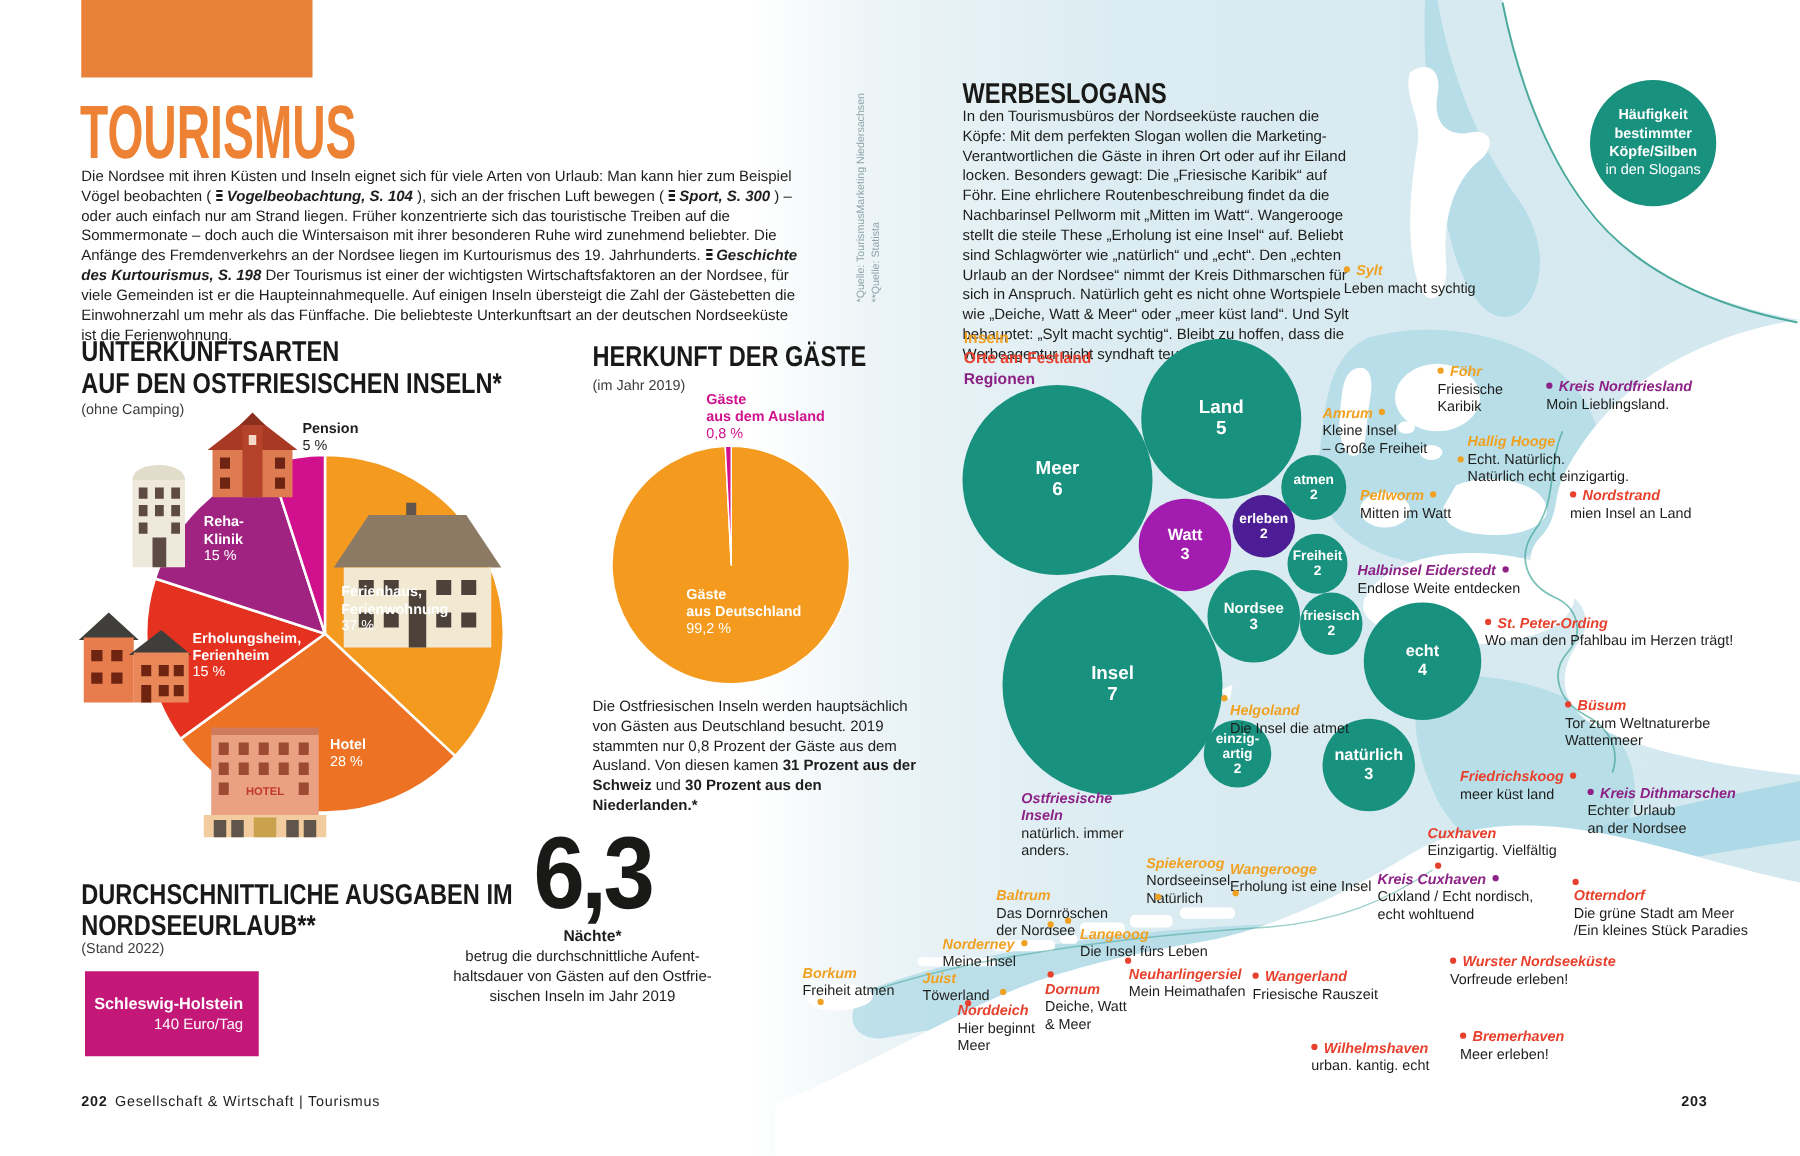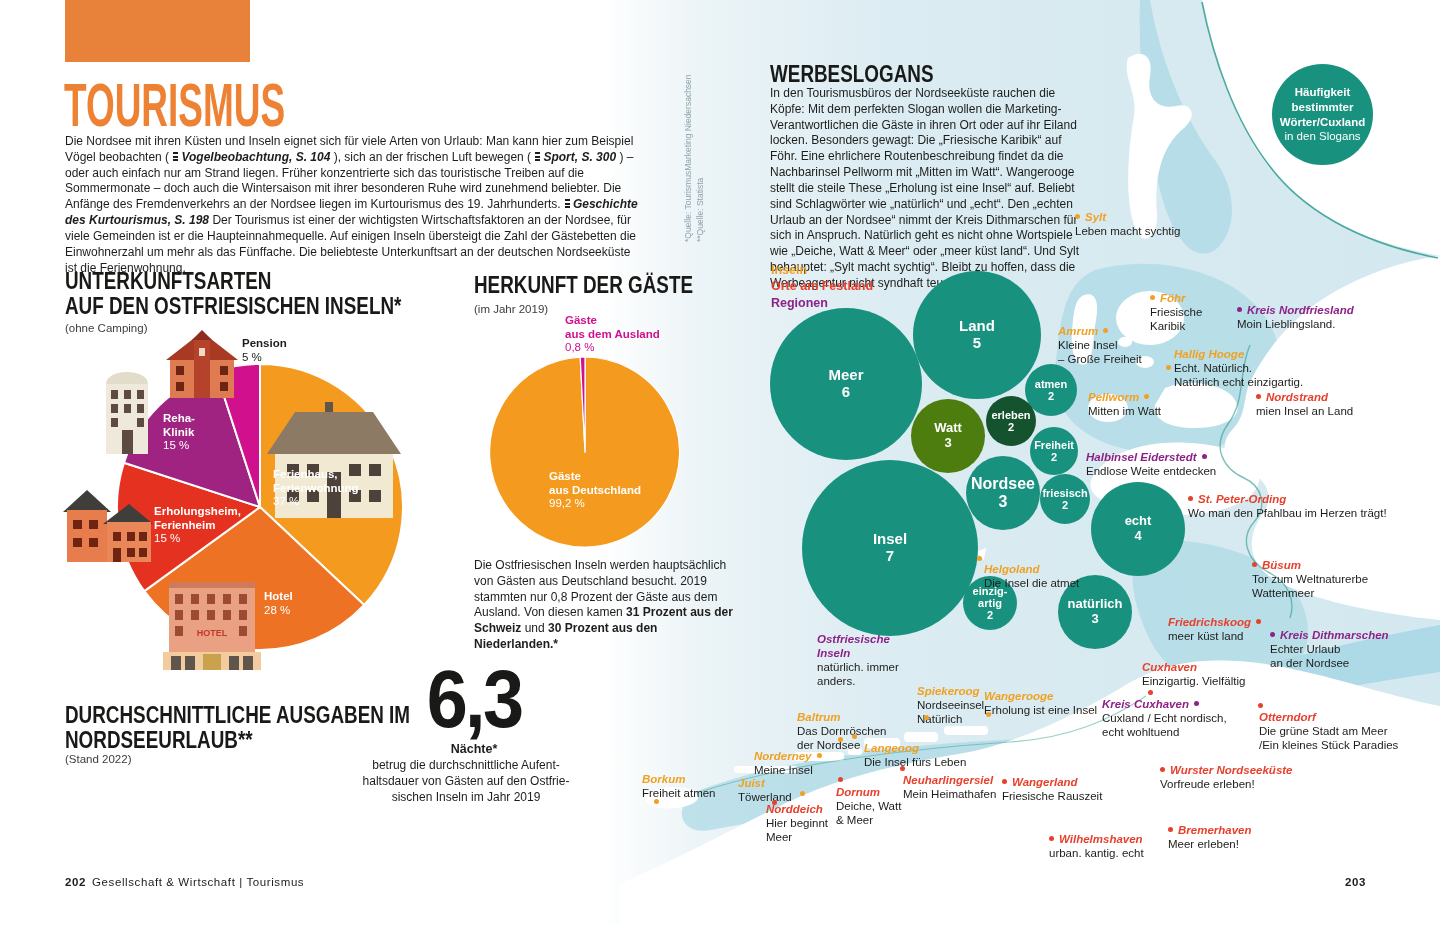--- a/index.html
+++ b/index.html
@@ -264,52 +264,56 @@
 <div class="abs center-text body-text" style="left:346px;top:758px;width:240px">betrug die durchschnittliche Aufent-
 haltsdauer von Gästen auf den Ostfrie-
 sischen Inseln im Jahr 2019</div>
 
 <div class="abs sec-heading" style="left:65px;top:703px">
   <span class="blk">DURCHSCHNITTLICHE AUSGABEN IM</span>
   <span class="blk">NORDSEEURLAUB**</span>
 </div>
 <div class="abs note" style="left:65px;top:753px">(Stand 2022)</div>
 <div class="abs bars" style="left:68px;top:777px;width:290px;height:68px" id="ausgaben-bars">
+    <div class="bar" style="width: 138.567px; background: rgb(196, 24, 121); text-align: right; padding: 0px 12px 0px 0px; box-sizing: border-box;">
+      <div class="bar-name">Schleswig-Holstein</div>
+      <div class="bar-val">140 Euro/Tag</div>
+    </div>
   </div>
 
 <div class="abs footer" style="left:65px;top:876px">
   <b>202</b><span>Gesellschaft &amp; Wirtschaft | Tourismus</span>
 </div>
 
 <div class="abs sec-heading" style="left:770px;top:62px">
   <span class="blk">WERBESLOGANS</span>
 </div>
 <div class="abs body-text" style="left:770px;top:86px;width:312px">In den Tourismusbüros der Nordseeküste rauchen die Köpfe: Mit dem perfekten Slogan wollen die Marketing-Verantwortlichen die Gäste in ihren Ort oder auf ihr Eiland locken. Besonders gewagt: Die „Friesische Karibik“ auf Föhr. Eine ehrlichere Routenbeschreibung findet da die Nachbarinsel Pellworm mit „Mitten im Watt“. Wangerooge stellt die steile These „Erholung ist eine Insel“ auf. Beliebt sind Schlagwörter wie „natürlich“ und „echt“. Den „echten Urlaub an der Nordsee“ nimmt der Kreis Dithmarschen für sich in Anspruch. Natürlich geht es nicht ohne Wortspiele wie „Deiche, Watt &amp; Meer“ oder „meer küst land“. Und Sylt behauptet: „Sylt macht sychtig“. Bleibt zu hoffen, dass die Werbeagentur nicht syndhaft teuer war.</div>
 
 <div class="badge" style="left:1272px;top:64px;width:101px;height:101px" id="frequency-badge">
     <span class="b-bold">Häufigkeit</span>
     <span class="b-bold">bestimmter</span>
-    <span class="b-bold">Wörter/Cuxland</span>
+    <span class="b-bold">Köpfe/Silben</span>
     <span>in den Slogans</span>
   </div>
 
 <div class="abs legend" style="left:771px;top:262px" id="map-legend">
     <div style="color: rgb(240, 161, 34);">Inseln</div>
     <div style="color: rgb(231, 64, 44);">Orte am Festland</div>
     <div style="color: rgb(141, 34, 134);">Regionen</div>
   </div>
 
 <div id="bubble-layer">
     <div class="bubble" style="left: 770px; top: 308px; width: 152px; height: 152px; background: rgb(24, 145, 126); font-size: 15px;"><span>Meer</span><span>6</span></div>
     <div class="bubble" style="left: 913px; top: 271px; width: 128px; height: 128px; background: rgb(24, 145, 126); font-size: 15px;"><span>Land</span><span>5</span></div>
-    <div class="bubble" style="left: 911px; top: 399px; width: 74px; height: 74px; background: #4d7c0f; font-size: 13px;"><span>Watt</span><span>3</span></div>
+    <div class="bubble" style="left: 911px; top: 399px; width: 74px; height: 74px; background: #a21caf; font-size: 13px;"><span>Watt</span><span>3</span></div>
     <div class="bubble" style="left: 1025px; top: 364px; width: 52px; height: 52px; background: rgb(24, 145, 126); font-size: 11px;"><span>atmen</span><span>2</span></div>
-    <div class="bubble" style="left: 986px; top: 396px; width: 50px; height: 50px; background: #14532d; font-size: 11px;"><span>erleben</span><span>2</span></div>
+    <div class="bubble" style="left: 986px; top: 396px; width: 50px; height: 50px; background: #4c1d95; font-size: 11px;"><span>erleben</span><span>2</span></div>
     <div class="bubble" style="left: 1030px; top: 427px; width: 48px; height: 48px; background: rgb(24, 145, 126); font-size: 11px;"><span>Freiheit</span><span>2</span></div>
-    <div class="bubble" style="left: 966px; top: 456px; width: 74px; height: 74px; background: rgb(24, 145, 126); font-size: 16px;"><span>Nordsee</span><span>3</span></div>
+    <div class="bubble" style="left: 966px; top: 456px; width: 74px; height: 74px; background: rgb(24, 145, 126); font-size: 12px;"><span>Nordsee</span><span>3</span></div>
     <div class="bubble" style="left: 1040px; top: 474px; width: 50px; height: 50px; background: rgb(24, 145, 126); font-size: 11px;"><span>friesisch</span><span>2</span></div>
     <div class="bubble" style="left: 802px; top: 460px; width: 176px; height: 176px; background: rgb(24, 145, 126); font-size: 15px;"><span>Insel</span><span>7</span></div>
     <div class="bubble" style="left: 963px; top: 576px; width: 54px; height: 54px; background: rgb(24, 145, 126); font-size: 11px;"><span>einzig-
 artig</span><span>2</span></div>
     <div class="bubble" style="left: 1058px; top: 575px; width: 74px; height: 74px; background: rgb(24, 145, 126); font-size: 13px;"><span>natürlich</span><span>3</span></div>
     <div class="bubble" style="left: 1091px; top: 482px; width: 94px; height: 94px; background: rgb(24, 145, 126); font-size: 13px;"><span>echt</span><span>4</span></div>
   </div>
 <div id="map-label-layer">
     <div class="map-label" style="left: 1075px; top: 210px;">
       <div><span class="dot" style="background: rgb(240, 161, 34); margin-right: 5px;"></span><span class="ml-name" style="color: rgb(240, 161, 34);">Sylt</span></div>

